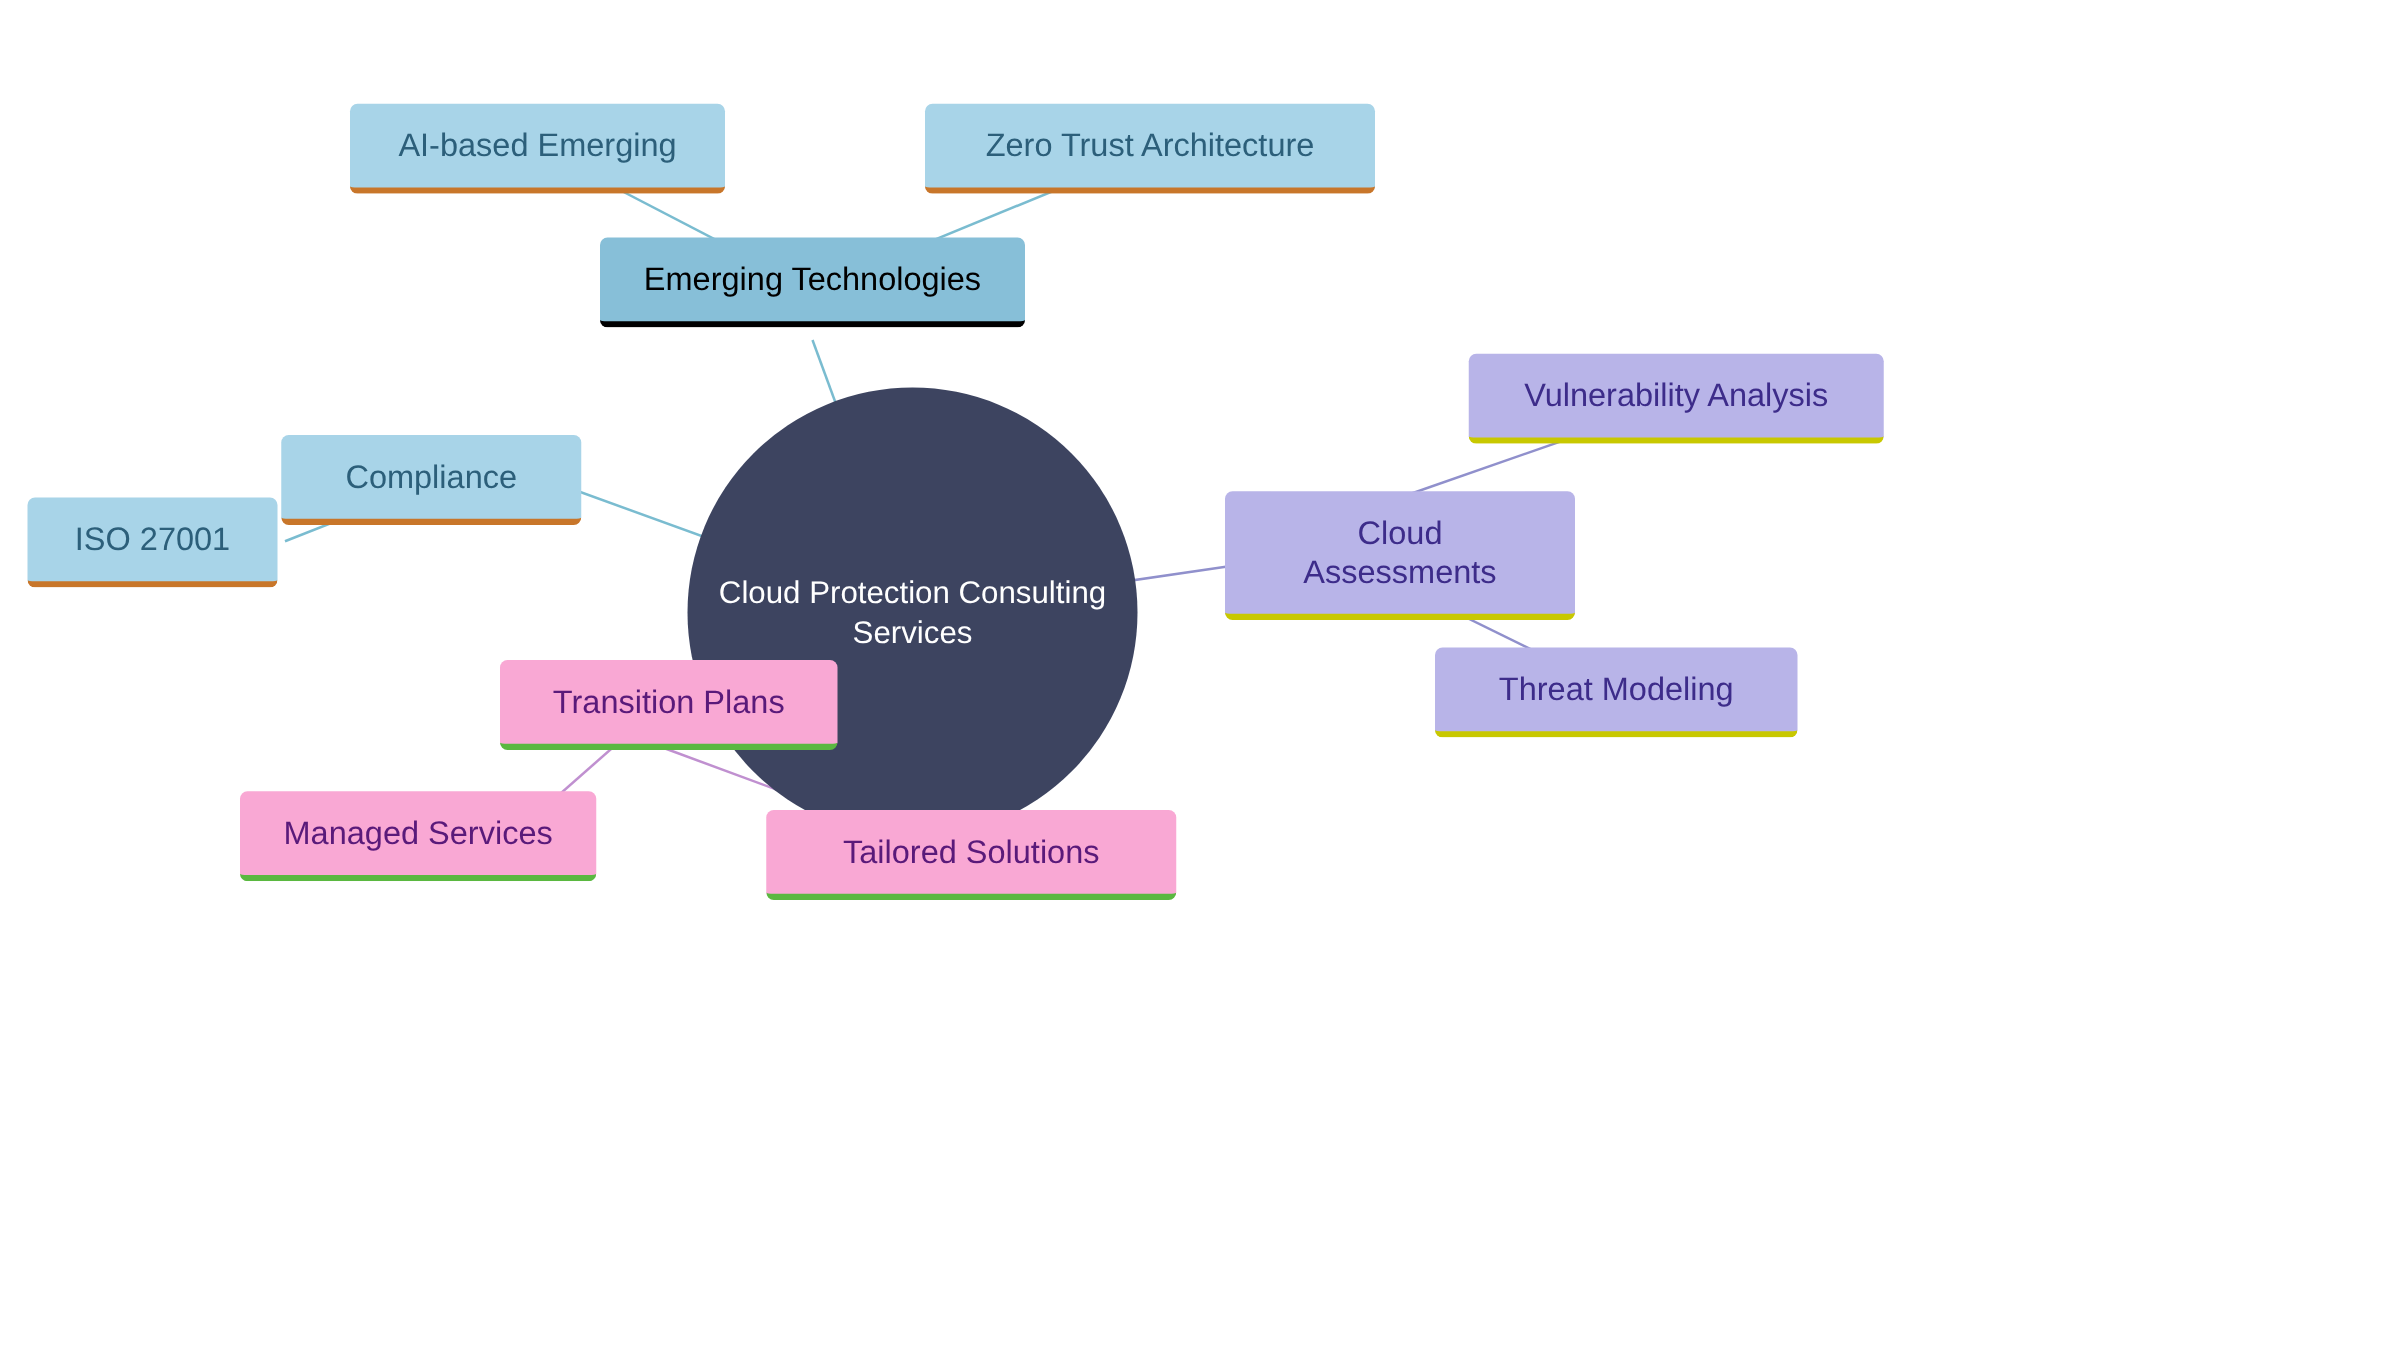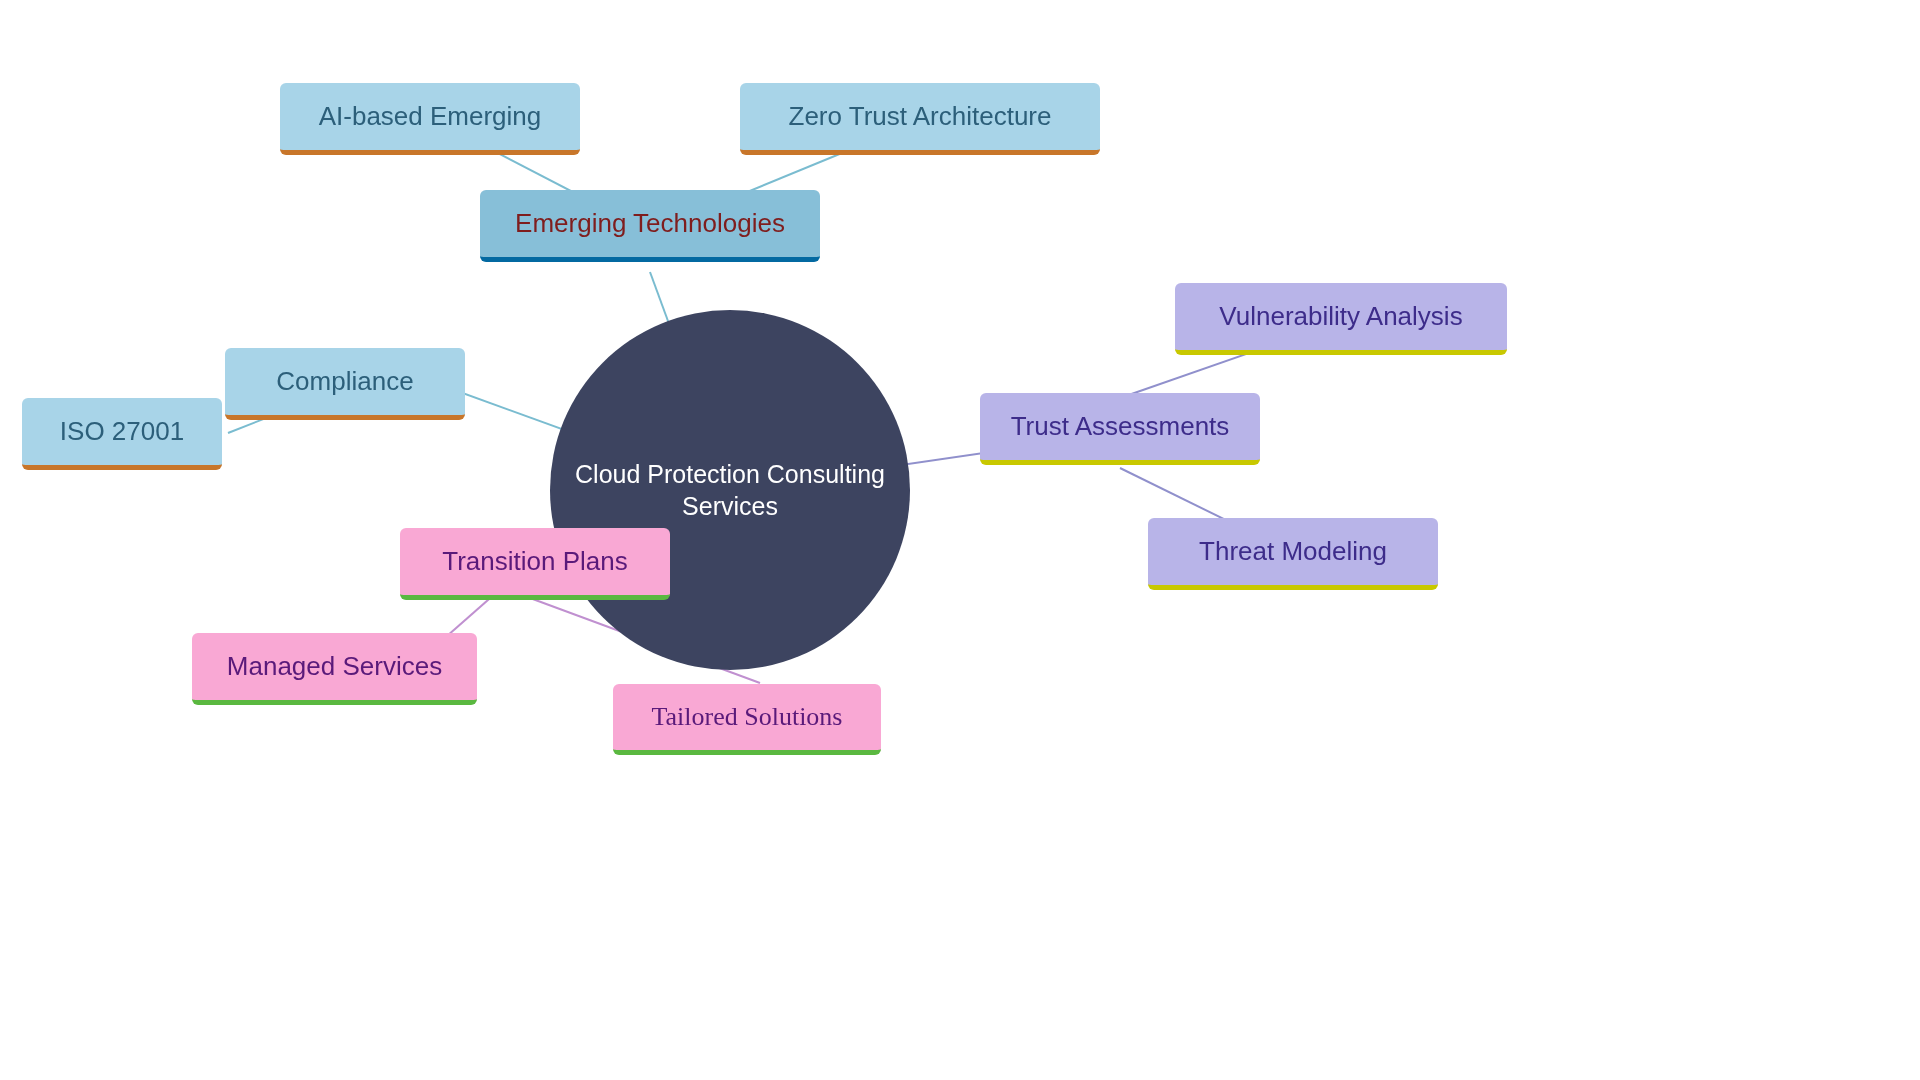--- a/index.html
+++ b/index.html
@@ -49,22 +49,22 @@
       justify-content: center;
       text-align: center;
     }
     .node-blue {
       background: #a8d4e8;
       color: #2c5f7a;
       border-bottom: 5px solid #c8762a;
     }
     .node-blue-mid {
       background: #87bfd8;
-      color: #7f1d1d;
-      border-bottom: 5px solid #0369a1;
+      color: #000000;
+      border-bottom: 5px solid #000000;
     }
     .node-purple-light {
       background: #b8b4e8;
       color: #3d2c8a;
       border-bottom: 5px solid #c8c800;
     }
     .node-purple {
       background: #f9a8d4;
       color: #5a1a7a;
       border-bottom: 5px solid #5ab840;
@@ -116,34 +116,34 @@
 
 <div class="node node-blue" style="left:225px; top:348px; width:240px;">
   <span>Compliance</span>
 </div>
 
 <div class="node node-blue" style="left:22px; top:398px; width:200px;">
   <span>ISO 27001</span>
 </div>
 
 <div class="node node-purple-light" style="left:980px; top:393px; width:280px; border-bottom-color: #c8c800;">
-  <span>Trust Assessments</span>
+  <span>Cloud Assessments</span>
 </div>
 
 <div class="node node-purple-light" style="left:1175px; top:283px; width:332px; border-bottom-color: #c8c800;">
   <span>Vulnerability Analysis</span>
 </div>
 
 <div class="node node-purple-light" style="left:1148px; top:518px; width:290px; border-bottom-color: #c8c800;">
   <span>Threat Modeling</span>
 </div>
 
 <div class="node node-purple" style="left:400px; top:528px; width:270px;">
   <span>Transition Plans</span>
 </div>
 
 <div class="node node-purple" style="left:192px; top:633px; width:285px;">
   <span>Managed Services</span>
 </div>
 
-<div class="node node-purple" style="left:613px; top:684px; width:268px;font-family:Liberation Serif, serif;">
+<div class="node node-purple" style="left:613px; top:648px; width:328px;">
   <span>Tailored Solutions</span>
 </div>
 
 </body></html>

